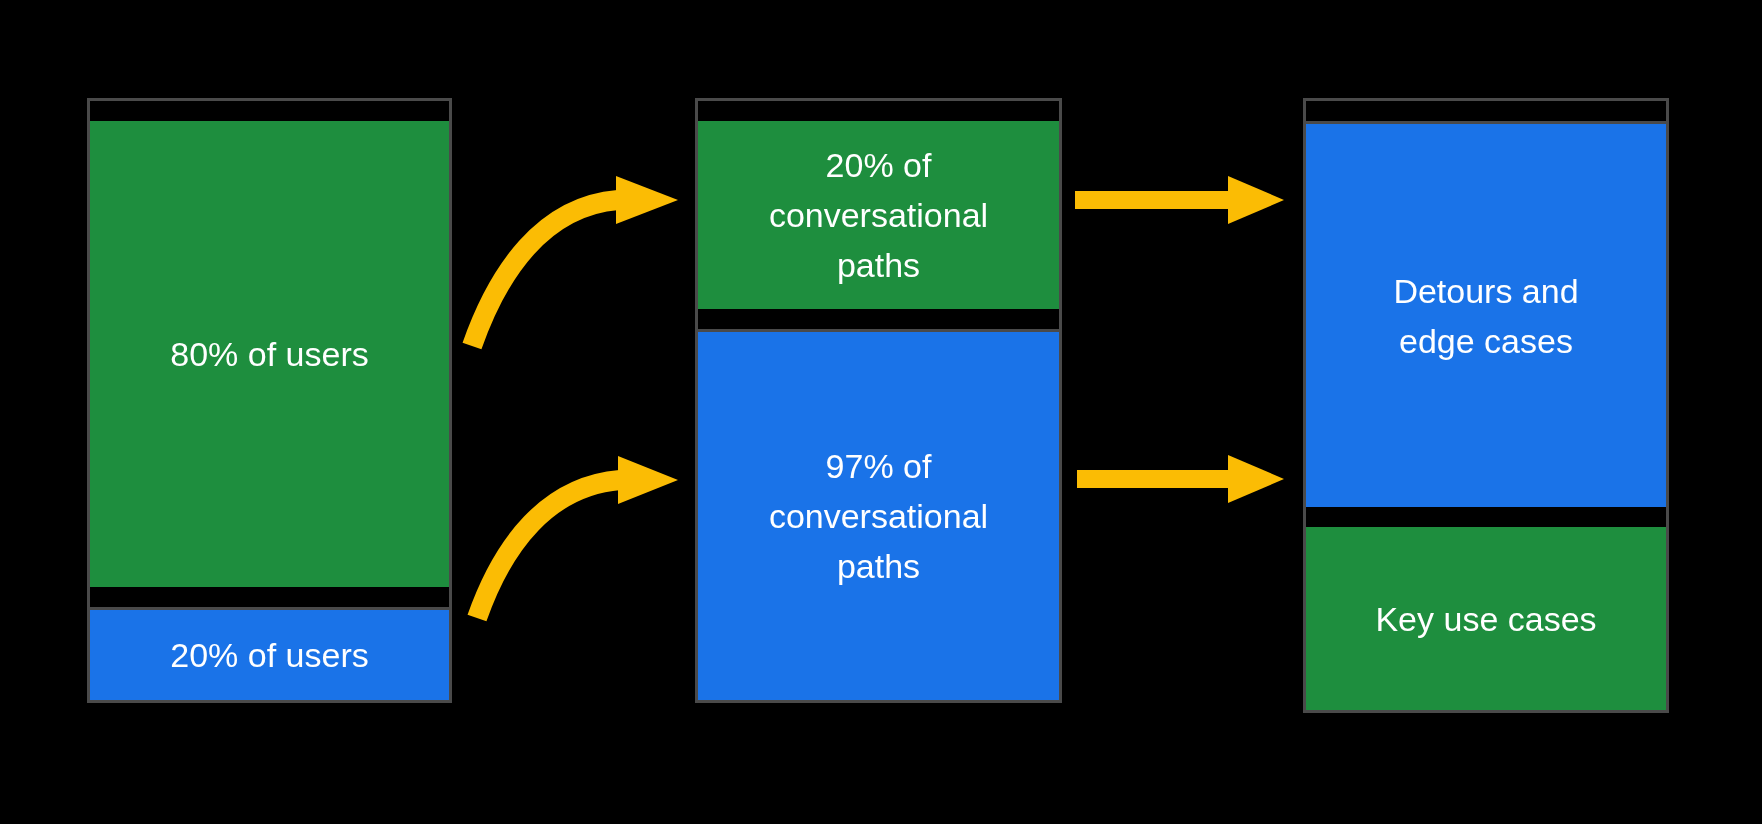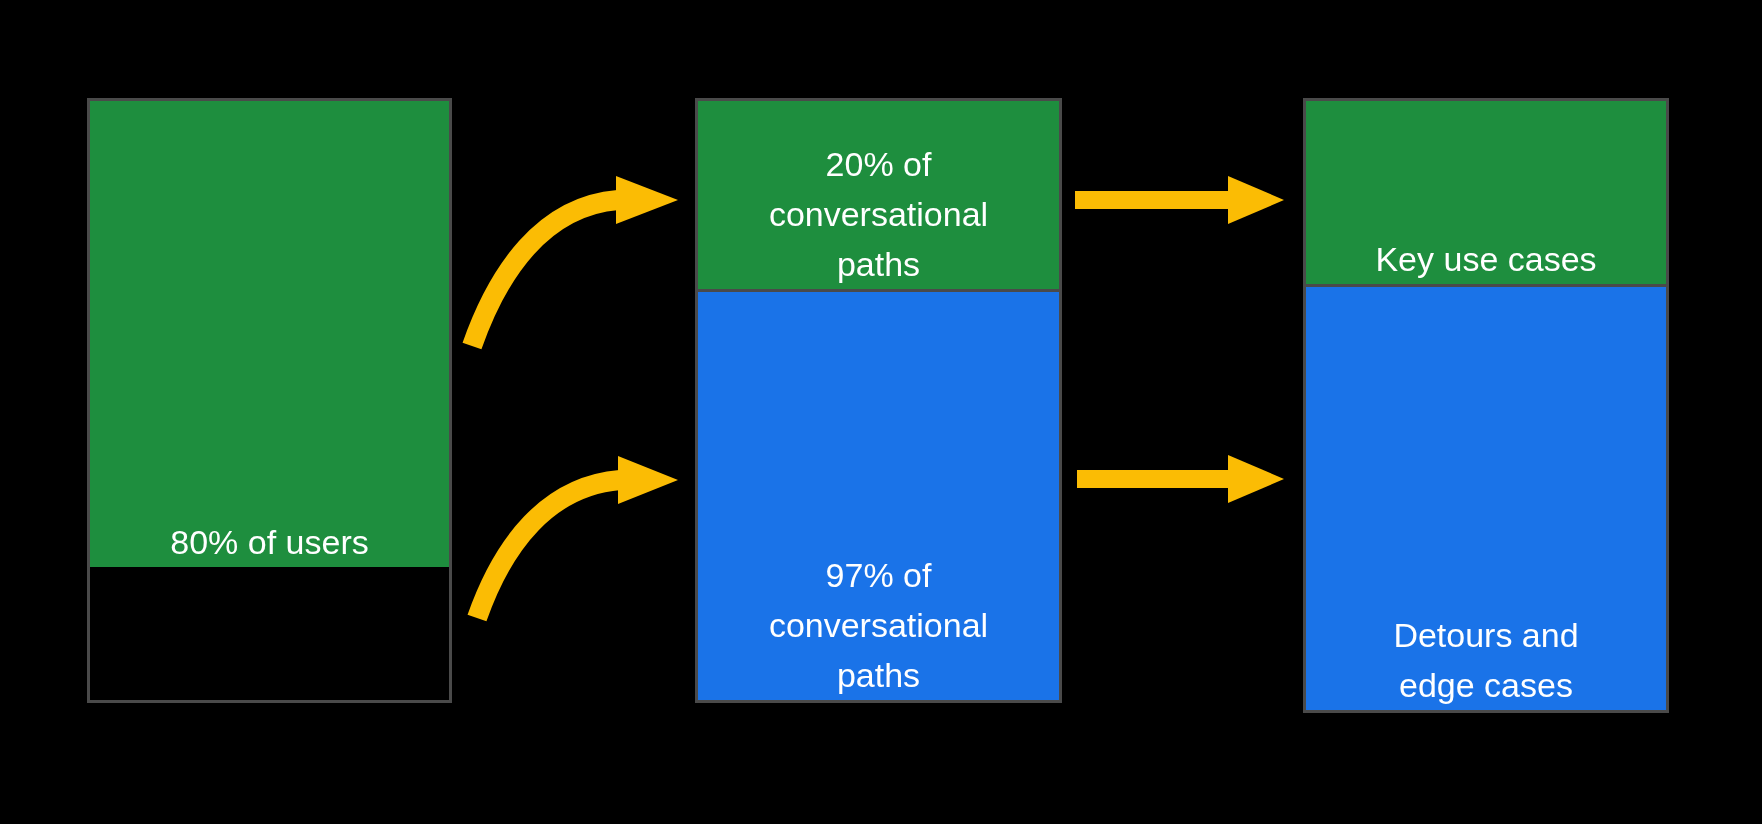--- a/index.html
+++ b/index.html
@@ -21,24 +21,25 @@
   }
   .column {
     position: absolute;
     box-sizing: border-box;
     border: 3px solid var(--border);
     display: flex;
     flex-direction: column;
   }
   .seg {
     display: flex;
-    align-items: flex-end;
+    align-items: center;
     justify-content: center;
     text-align: center;
     overflow: hidden;
+    margin-top: 20px;
   }
   .seg.green { background: var(--green); }
   .seg.blue  { background: var(--blue); border-top: 3px solid var(--border); flex: 1 1 auto; }
   .seg-label {
     color: var(--label);
     font-size: 34px;
     line-height: 50px;
     font-weight: 400;
     white-space: pre-line;
     padding: 0 20px;
@@ -64,42 +65,45 @@
 </style>
 </head>
 <body>
 
 <div class="canvas">
 
   <div class="column" id="col-users">
     <div class="seg green">
       <div class="seg-label">80% of users</div>
     </div>
+    <div class="seg blue">
+      <div class="seg-label">20% of users</div>
+    </div>
   </div>
 
   <div class="column" id="col-paths">
     <div class="seg green">
       <div class="seg-label">20% of
 conversational
 paths</div>
     </div>
     <div class="seg blue">
       <div class="seg-label">97% of
 conversational
 paths</div>
     </div>
   </div>
 
   <div class="column" id="col-outcomes">
-    <div class="seg green">
-      <div class="seg-label">Key use cases</div>
-    </div>
     <div class="seg blue">
       <div class="seg-label">Detours and
 edge cases</div>
+    </div>
+    <div class="seg green">
+      <div class="seg-label">Key use cases</div>
     </div>
   </div>
 
   <svg class="arrows-layer" viewBox="0 0 1762 824">
     <g>
       <path class="arrow-shaft" stroke-width="20" d="M 472 346 C 498 272 543 206 618 200"></path>
       <polygon class="arrow-head" points="616,176 616,224 678,200"></polygon>
     </g>
     <g>
       <path class="arrow-shaft" stroke-width="20" d="M 477 618 C 503 544 548 486 620 480"></path>

